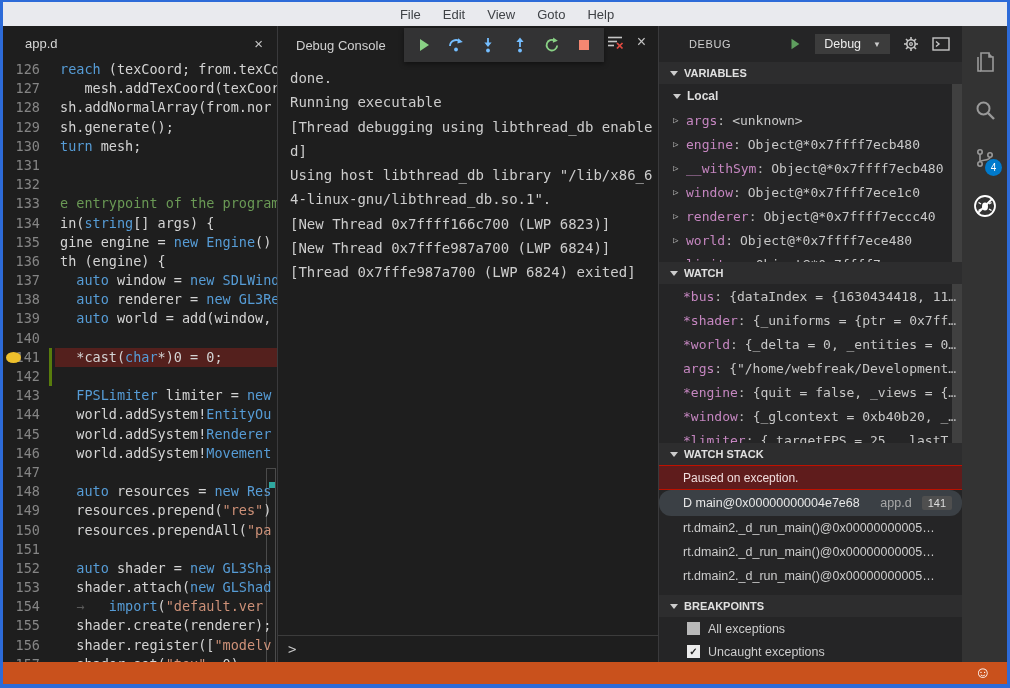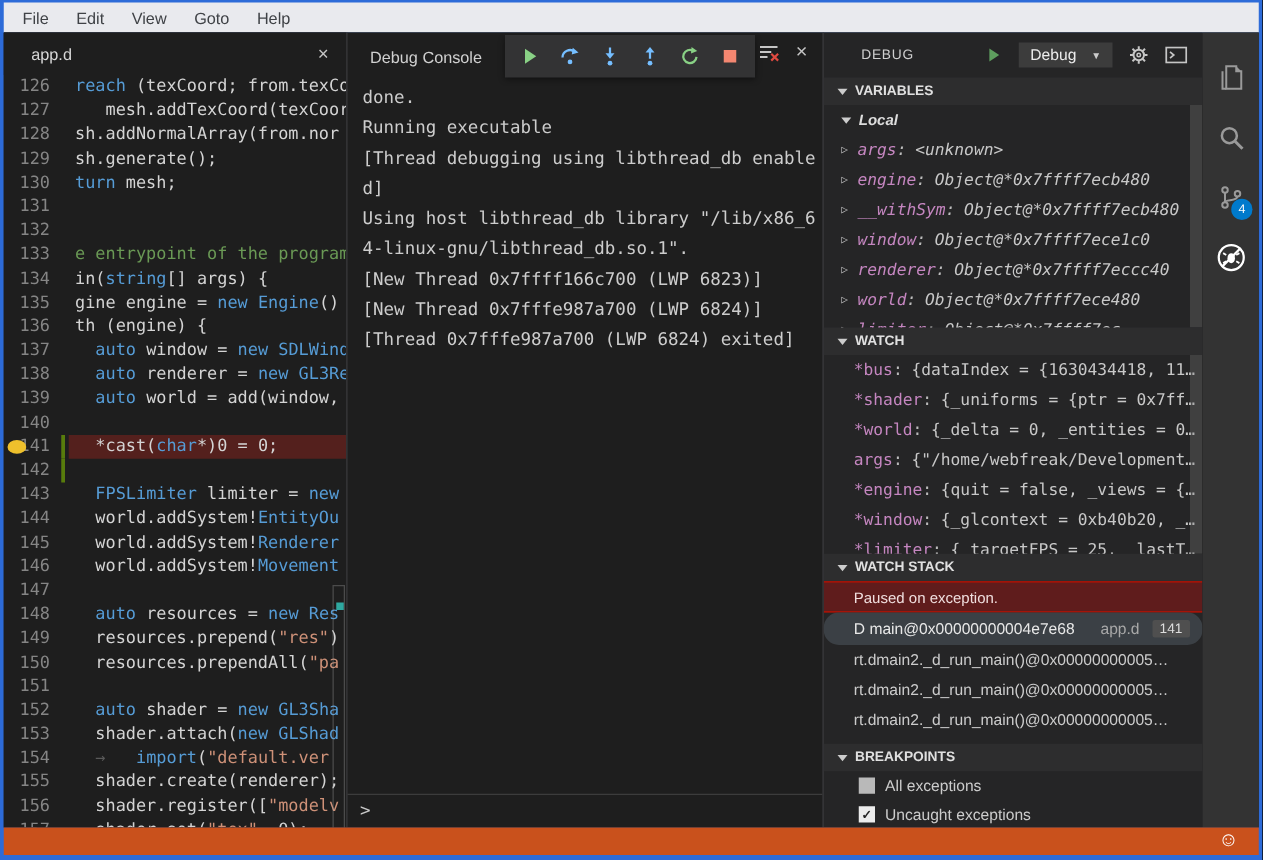--- a/index.html
+++ b/index.html
@@ -4,21 +4,21 @@
 <style>
   * { margin:0; padding:0; box-sizing:border-box; }
   html,body { background:#000; }
   .window {
     position:relative; width:1010px; height:688px; overflow:hidden;
     background:var(--frame); font-family:"Liberation Sans", sans-serif;
   }
   
   .menubar {
     position:absolute; left:3px; top:2px; width:1004px; height:24px;
-    background:var(--menubar_bg); display:flex; align-items:center; padding-left:4px;
+    background:var(--menubar_bg); display:flex; align-items:center; padding-left:4px;justify-content:center;
   }
   .menubar .mi { padding:0 11px; font-size:13px; color:var(--menubar_text); cursor:default; }
   
   .main { position:absolute; left:3px; top:26px; width:1004px; height:636px; background:var(--editor_bg); }
   
   .editor-pane { position:absolute; left:0; top:0; width:274px; height:636px; background:var(--editor_bg); overflow:hidden; }
   .tabbar { position:relative; height:34px; background:#252526; }
   .tab {
     position:absolute; inset:0; background:var(--editor_bg);
     display:flex; align-items:center; padding:0 14px 0 22px; color:#d7d7d7; font-size:13px;
@@ -67,21 +67,21 @@
   .sb-title { font-size:11px; letter-spacing:.6px; color:#cfcfcf; }
   .sb-actions { margin-left:auto; display:flex; align-items:center; gap:13px; }
   .dropdown { background:#3c3c3c; color:#ececec; font-size:12.5px; padding:3px 9px; display:flex; align-items:center; gap:12px; cursor:pointer; }
   .dropdown .dd-arrow { font-size:8px; color:#cccccc; }
   .section-header {
     height:22px; background:#2d2d2e; display:flex; align-items:center; gap:6px;
     padding-left:11px; font-size:11px; font-weight:bold; color:#e0e0e0;
   }
   .sec-arrow { width:0; height:0; border-left:4px solid transparent; border-right:4px solid transparent; border-top:5px solid #cccccc; }
   .scope-row { height:24px; display:flex; align-items:center; gap:6px; padding-left:14px; font-size:12px; font-weight:bold; color:#dddddd; }
-  .vars-body { height:178px; overflow:hidden; position:relative;font-style:italic; }
+  .vars-body { height:178px; overflow:hidden; position:relative; }
   .watch-body { height:159px; overflow:hidden; position:relative; }
   .var-row, .watch-row {
     height:24px; display:flex; align-items:center; padding-left:14px;
     font-family:"DejaVu Sans Mono", monospace; font-size:13px; white-space:nowrap; overflow:hidden;
   }
   .watch-row { padding-left:24px; }
   .twisty { flex:none; width:13px; color:#bbbbbb; font-size:9px; }
   .var-name { color:var(--purple); }
   .var-colon { color:#bbbbbb; padding-right:7px; }
   .var-value { color:#c8c8c8; }

